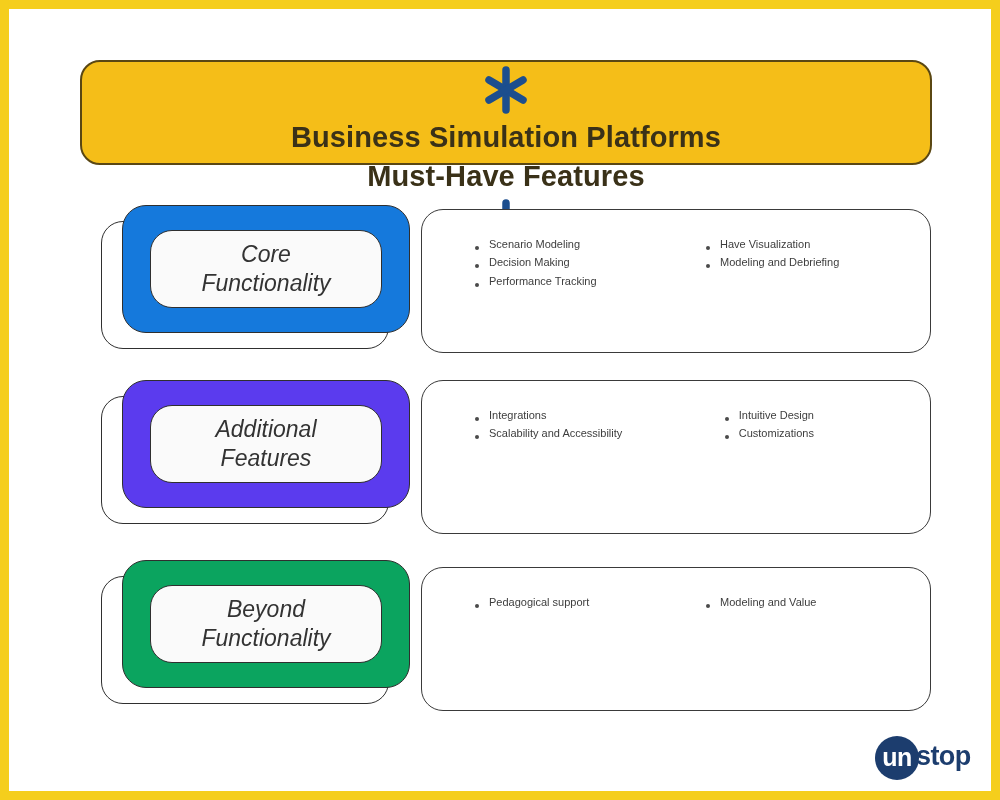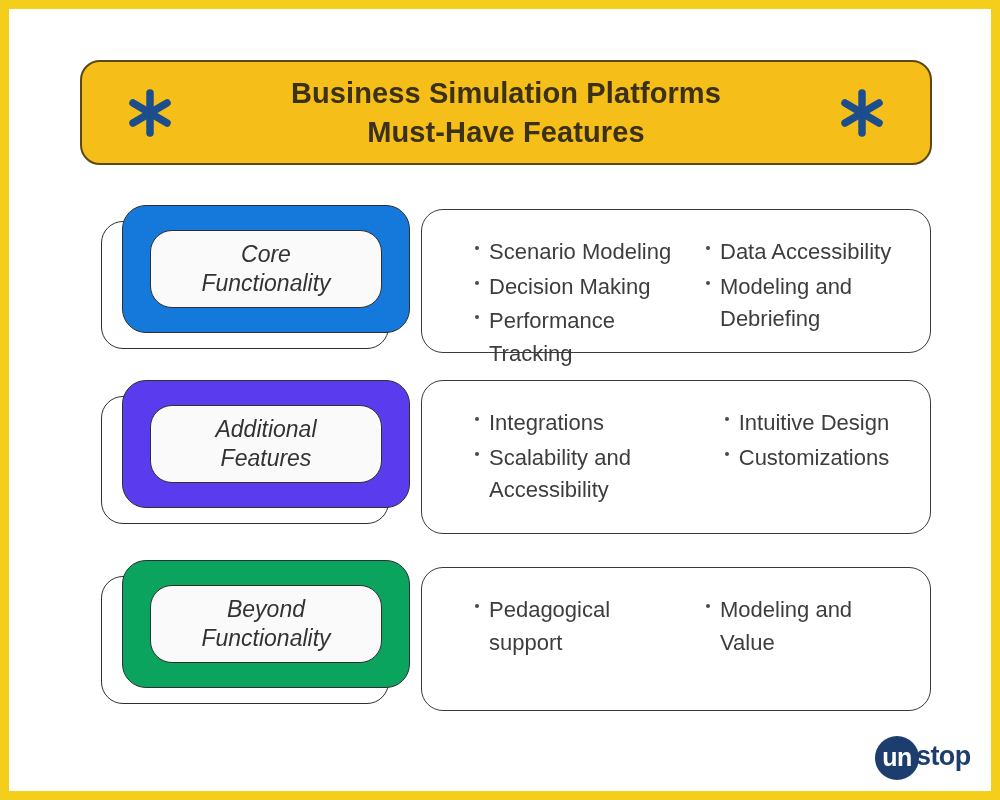--- a/index.html
+++ b/index.html
@@ -37,20 +37,21 @@
     width: 852px;
     height: 105px;
     box-sizing: border-box;
     background: #F5BE18;
     border: 2px solid #5a4713;
     border-radius: 20px;
     display: flex;
     align-items: center;
     justify-content: space-between;
     padding: 0 40px;
+    flex-direction: column;
   }
   .banner-title {
     flex: 1;
     text-align: center;
     font-size: 29px;
     font-weight: bold;
     line-height: 1.33;
     color: #3a3118;
     letter-spacing: 0.1px;
     white-space: pre-line;
@@ -153,21 +154,21 @@
   }
   .bullet-col.col-right { padding-left: 16px; }
 
   ul.bullet-list {
     margin: 0;
     padding: 0 0 0 17px;
     list-style: none;
   }
   ul.bullet-list li {
     position: relative;
-    font-size: 22px;
+    font-size: 11px;
     line-height: 1.48;
     color: #3d3d3d;
     margin-bottom: 2px;
     padding-left: 2px;
   }
   ul.bullet-list li::before {
     content: "";
     position: absolute;
     left: -12px;
     top: 10px;
@@ -258,21 +259,21 @@
       <div class="bullets-panel">
         <div class="bullet-col col-left">
           <ul class="bullet-list">
             <li>Scenario Modeling</li>
             <li>Decision Making</li>
             <li>Performance Tracking</li>
           </ul>
         </div>
         <div class="bullet-col col-right">
           <ul class="bullet-list">
-            <li>Data Accessibility</li>
+            <li>Have Visualization</li>
             <li>Modeling and Debriefing</li>
           </ul>
         </div>
       </div>
     </div>
 
     <div class="row row-2">
       <div class="label-stack">
         <div class="label-back"></div>
         <div class="label-body c-purple">

